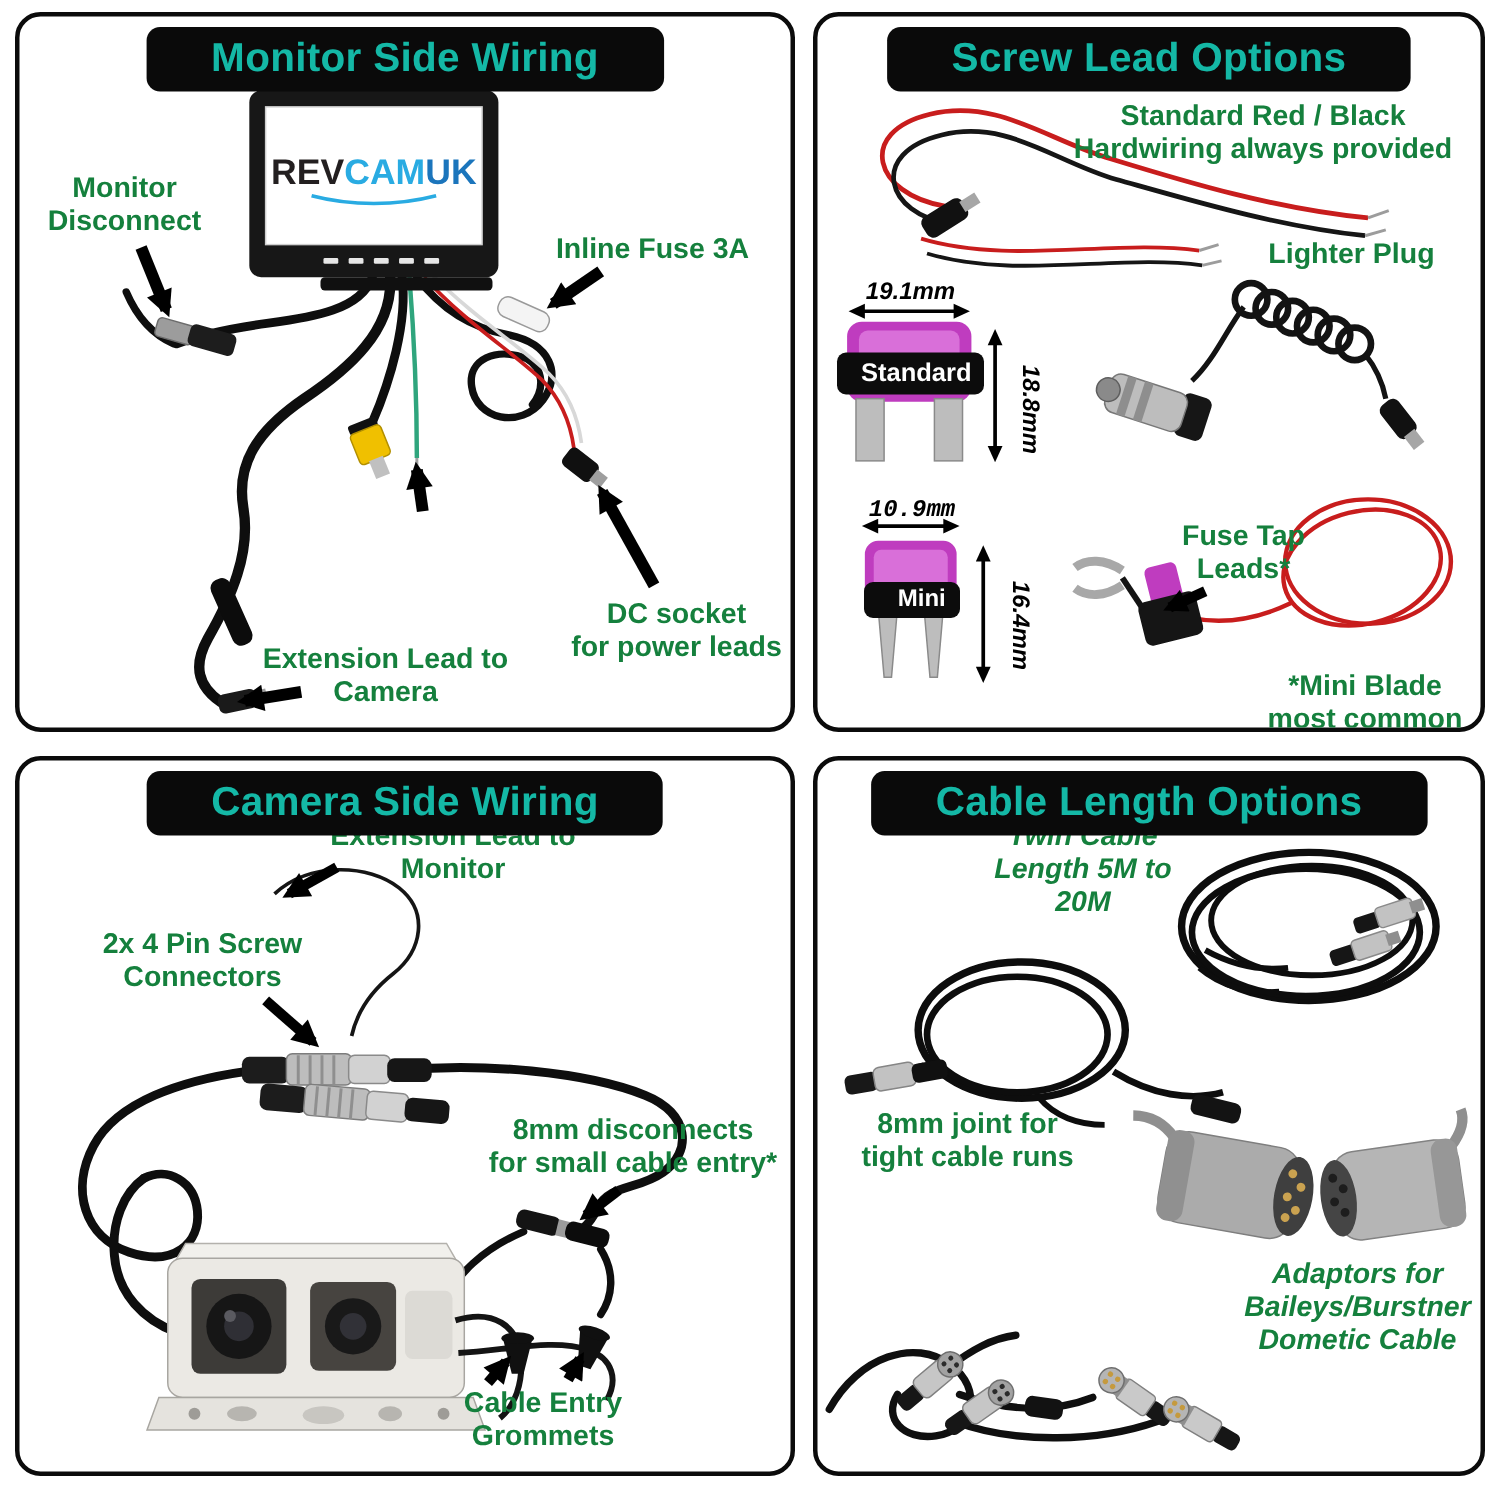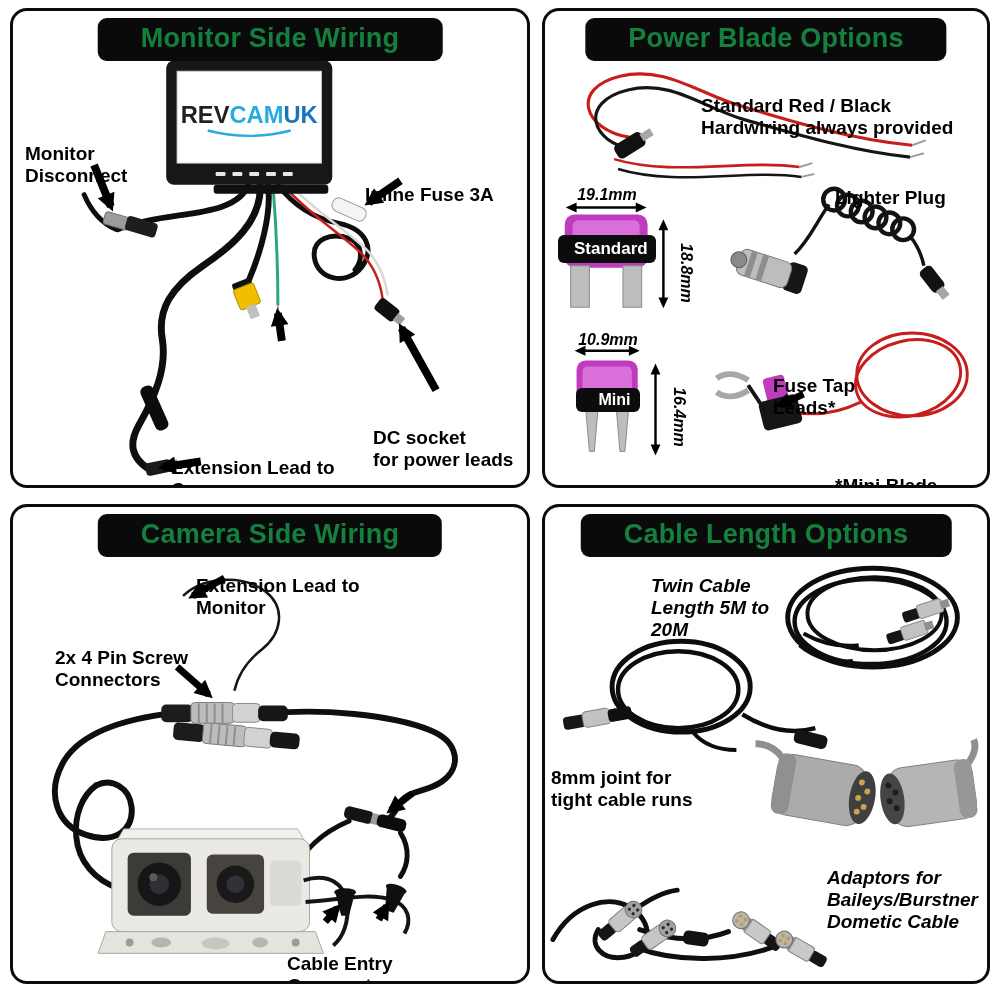--- a/index.html
+++ b/index.html
@@ -1,22 +1,22 @@
 <!DOCTYPE html>
 <html><head>
 <meta charset="utf-8">
 <style>
   *{box-sizing:border-box;margin:0;padding:0;}
   html,body{background:#ffffff;}
   body{width:1000px;height:1000px;font-family:"Liberation Sans",sans-serif;}
   .poster{width:1000px;height:1000px;display:grid;grid-template-columns:520px 448px;grid-template-rows:480px 480px;column-gap:12px;row-gap:16px;padding:8px 10px;}
   .panel{position:relative;border:3px solid #0b0b0b;border-radius:17px;background:#fff;overflow:hidden;}
-  .panel-title{position:absolute;top:7px;left:50%;transform:translateX(-50%);background:#0a0a0a;color:#15803d;font-size:27px;font-weight:700;line-height:1;padding:7px 43px 9px;border-radius:9px;white-space:nowrap;z-index:3;letter-spacing:.2px;}
+  .panel-title{position:absolute;top:7px;left:50%;transform:translateX(-50%);background:#0a0a0a;color:#14b8a6;font-size:27px;font-weight:700;line-height:1;padding:7px 43px 9px;border-radius:9px;white-space:nowrap;z-index:3;letter-spacing:.2px;}
   .art{position:absolute;left:0;top:0;width:100%;height:100%;z-index:1;}
-  .label{position:absolute;z-index:2;font-weight:700;color:#000000;white-space:pre-line;line-height:1.17;font-size:19px;margin-top:28px;}
+  .label{position:absolute;z-index:2;font-weight:700;color:#15803d;text-align:center;white-space:pre-line;line-height:1.17;font-size:19px;}
   .small-note{font-size:14.5px;line-height:1.25;}
   .dim{position:absolute;z-index:2;font-size:16px;font-style:italic;font-weight:700;text-align:center;white-space:nowrap;}
   .dim-v{transform-origin:0 0;transform:rotate(90deg);}
   .pill{position:absolute;z-index:2;background:#0c0c0c;color:#fff;font-weight:700;text-align:center;border-radius:6px;}
   .pill-standard{font-size:17px;padding:4px 16px;}
   .pill-mini{font-size:16px;padding:3px 0;}
 </style>
 </head>
 <body>
 
@@ -89,21 +89,21 @@
     <div class="label" style="left:12px;top:104px;width:116px;">Monitor
 Disconnect</div>
     <div class="label" style="left:352px;top:145px;width:140px;">Inline Fuse 3A</div>
     <div class="label" style="left:360px;top:388px;width:156px;">DC socket
 for power leads</div>
     <div class="label" style="left:158px;top:418px;width:172px;">Extension Lead to
 Camera</div>
   </section>
 
   <section class="panel">
-    <div class="panel-title">Power Blade Options</div>
+    <div class="panel-title">Screw Lead Options</div>
 
     <svg class="art" viewBox="0 0 448 480" preserveAspectRatio="none">
       <defs>
         <marker id="ah2" viewBox="0 0 10 10" refX="7" refY="5" markerWidth="18" markerHeight="16" orient="auto" markerUnits="userSpaceOnUse">
             <path d="M0 0 L10 5 L0 10 z" fill="#000"></path>
           </marker>
       </defs>
       <g fill="none">
         <path d="M86,128 C38,120 26,78 76,66 C122,55 156,84 198,96 C250,112 310,130 372,136" stroke-width="3.2" stroke="#c81d1d"></path>
         <path d="M90,140 C46,134 34,92 84,80 C128,69 160,98 202,110 C252,124 312,142 370,148" stroke="#161616" stroke-width="3.2"></path>
@@ -189,21 +189,21 @@
       </g>
       <line x1="262" y1="388" x2="238" y2="399" stroke="#000" stroke-width="7" marker-end="url(#ah2)"></line>
     </svg>
 
     <div class="label" style="left:156px;top:56px;width:282px;">Standard Red / Black
 Hardwiring always provided</div>
     <div class="label" style="left:290px;top:148px;width:132px;">Lighter Plug</div>
     <div class="dim" style="left:12px;top:175px;width:100px;">19.1mm</div>
     <div class="dim dim-v" style="left:150px;top:216px;width:92px;">18.8mm</div>
     <div class="pill pill-standard" style="left:13px;top:224px;width:98px;">Standard</div>
-    <div class="dim" style="left:15px;top:320px;width:96px;">10.9mm</div>
+    <div class="dim" style="left:15px;top:320px;width:96px;font-family:Liberation Mono, monospace;">10.9mm</div>
     <div class="dim dim-v" style="left:143px;top:363px;width:86px;">16.4mm</div>
     <div class="pill pill-mini" style="left:31px;top:377px;width:64px;padding-left:13px;">Mini</div>
     <div class="label" style="left:228px;top:336px;width:112px;">Fuse Tap
 Leads*</div>
     <div class="label" style="left:290px;top:436px;width:150px;">*Mini Blade
 most common</div>
   </section>
 
   <section class="panel">
     <div class="panel-title">Camera Side Wiring</div>
@@ -274,20 +274,22 @@
         <line x1="404" y1="290" x2="382" y2="307"></line>
         <line x1="316" y1="420" x2="328" y2="406"></line>
         <line x1="370" y1="418" x2="378" y2="404"></line>
       </g>
     </svg>
 
     <div class="label" style="left:183px;top:40px;width:212px;">Extension Lead to
 Monitor</div>
     <div class="label" style="left:42px;top:112px;width:160px;">2x 4 Pin Screw
 Connectors</div>
+    <div class="label" style="left:306px;top:236px;width:206px;">8mm disconnects
+for small cable entry*</div>
     <div class="label" style="left:274px;top:418px;width:150px;">Cable Entry
 Grommets</div>
   </section>
 
   <section class="panel">
     <div class="panel-title">Cable Length Options</div>
 
     <svg class="art" viewBox="0 0 448 480" preserveAspectRatio="none">
       <g fill="none" stroke="#0d0d0d">
         <ellipse cx="332" cy="112" rx="86" ry="50" stroke-width="5"></ellipse>

